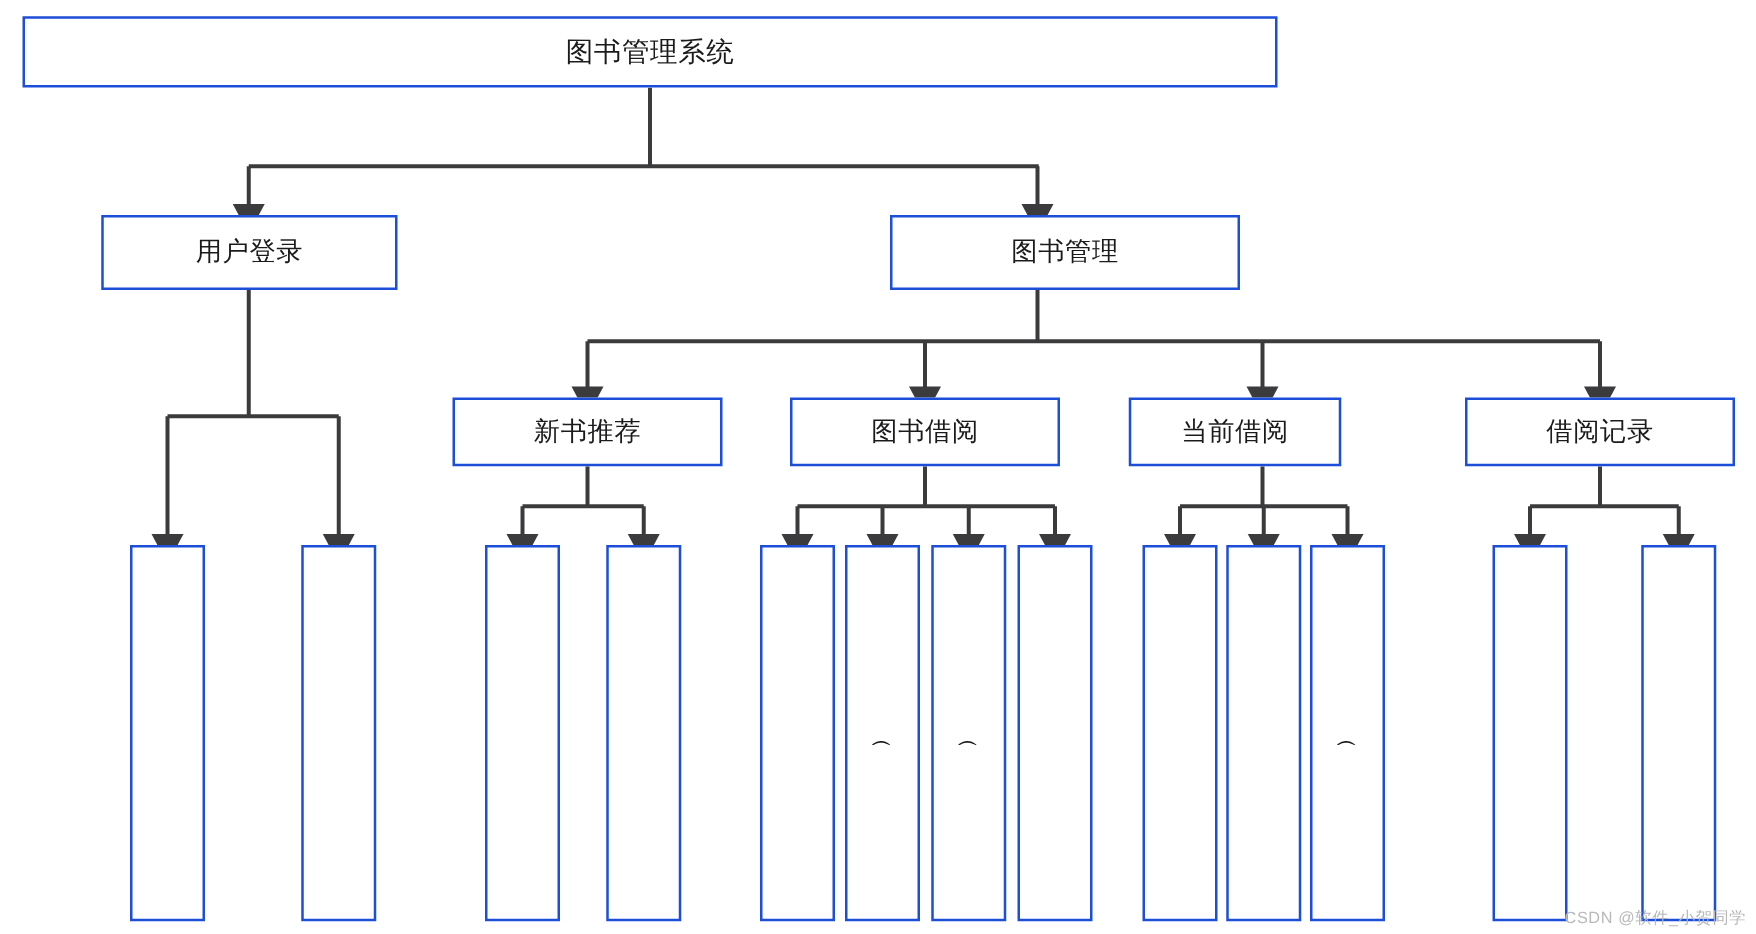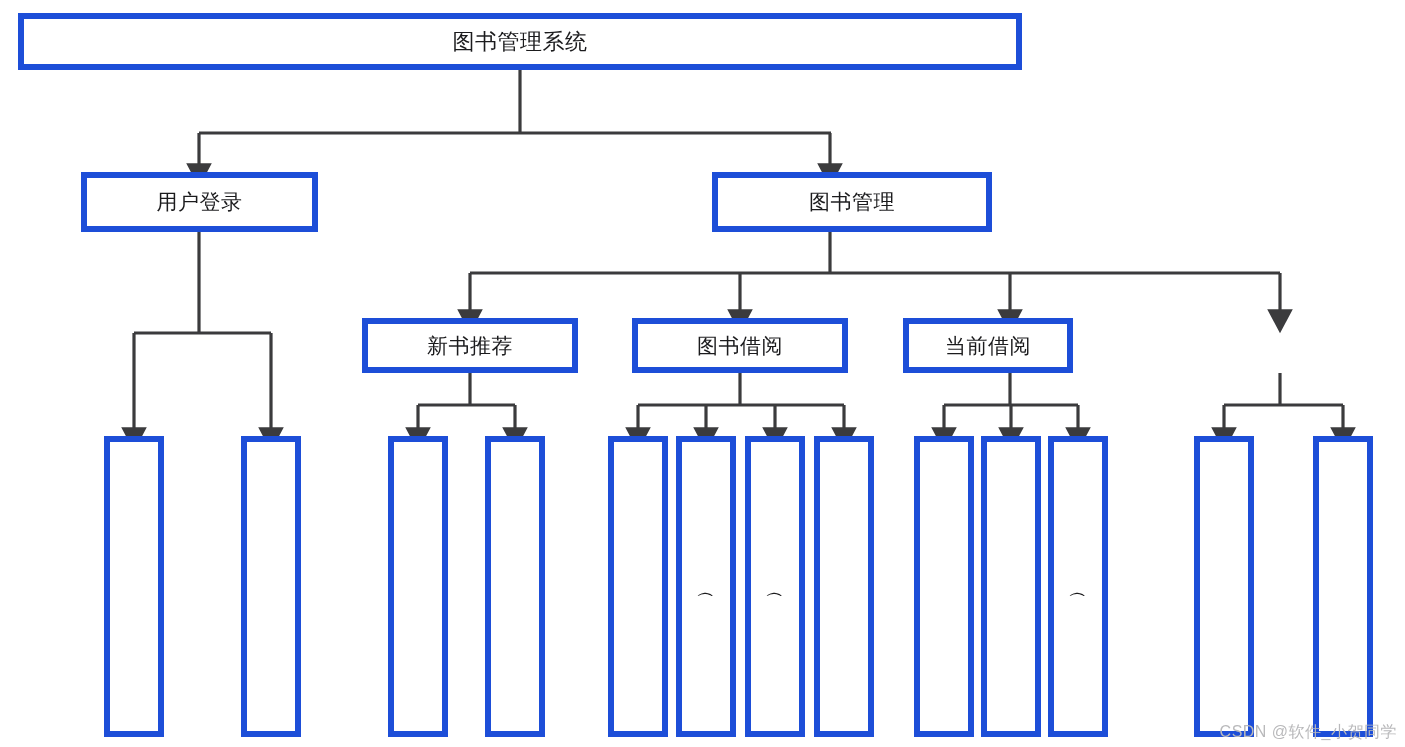--- a/index.html
+++ b/index.html
@@ -22,21 +22,21 @@
     left: 0;
     top: 0;
     width: 1405px;
     height: 747px;
     pointer-events: none;
   }
   .node {
     position: absolute;
     box-sizing: border-box;
     background: #ffffff;
-    border: 6px solid #1d4ed8;
+    border: 2px solid #1d4ed8;
     display: flex;
     align-items: center;
     justify-content: center;
     color: #1b1b1d;
   }
   .node .label {
     display: block;
     text-align: center;
     line-height: 1.32;
   }
@@ -61,21 +61,21 @@
     font-size: 22px;
     line-height: 1.08;
     letter-spacing: 2px;
     max-height: 100%;
     overflow: hidden;
   }
   .watermark {
     position: absolute;
     right: 8px;
     bottom: 4px;
-    font-size: 16px;
+    font-size: 13px;
     color: #b9b9bb;
     letter-spacing: 0.5px;
     white-space: nowrap;
     user-select: none;
   }
 </style>
 </head>
 <body>
 
 <div id="diagram-root">
@@ -143,20 +143,23 @@
 
   <div class="node horiz" style="left: 632px; top: 318px; width: 216px; height: 55px;">
     <span class="label">图书借阅</span>
   </div>
   <div class="node horiz" style="left: 362px; top: 318px; width: 216px; height: 55px;">
     <span class="label">新书推荐</span>
   </div>
   <div class="node horiz" style="left: 903px; top: 318px; width: 170px; height: 55px;">
     <span class="label">当前借阅</span>
   </div>
+  <div class="node horiz" style="left: 1172px; top: 318px; width: 216px; height: 55px;">
+    <span class="label">借阅记录</span>
+  </div>
 
   <div class="node vert" style="left: 104px; top: 436px; width: 60px; height: 301px;">
     <span class="label">用户登录</span>
   </div>
   <div class="node vert" style="left: 241px; top: 436px; width: 60px; height: 301px;">
     <span class="label">注销登录</span>
   </div>
   <div class="node vert" style="left: 388px; top: 436px; width: 60px; height: 301px;">
     <span class="label">查询图书</span>
   </div>

